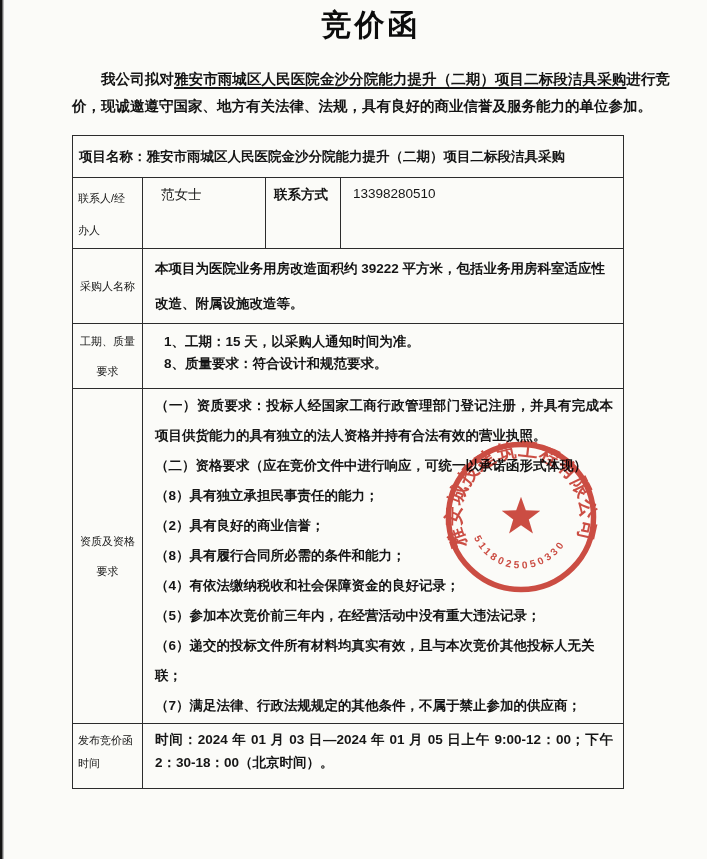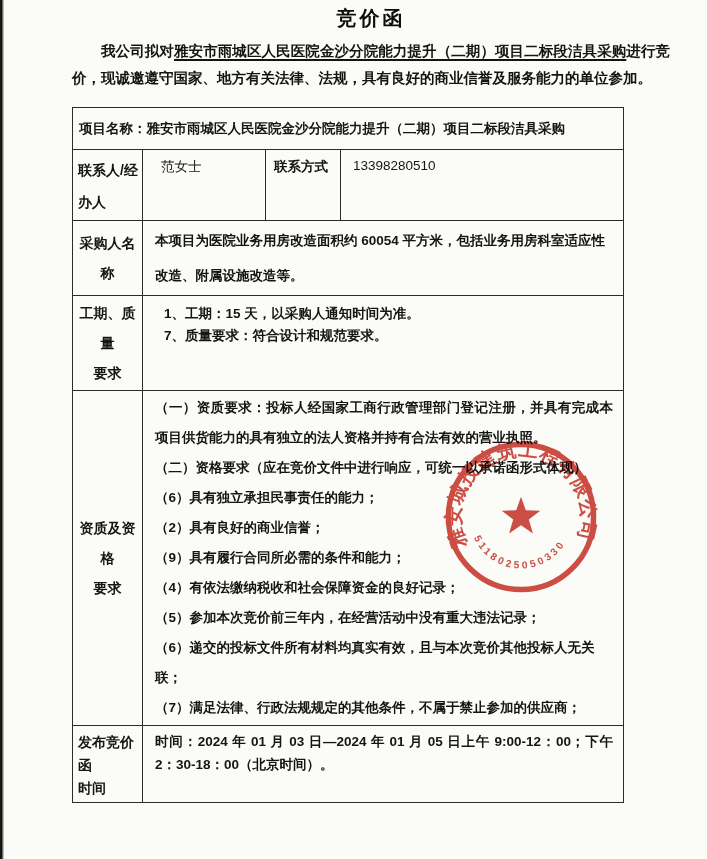--- a/index.html
+++ b/index.html
@@ -11,36 +11,36 @@
     font-family: "Liberation Sans", sans-serif;
     color: #121212;
   }
   .edge-shadow {
     position:absolute; left:0; top:0; width:4px; height:859px;
     background: linear-gradient(to right, #141414 0 2px, #6a6a6a 2px 3px, #bdbdbd 3px 4px);
     z-index: 5;
   }
   .doc { position:absolute; left:72px; top:5px; width:598px; }
   .title {
-    text-align:center; font-size:20px; font-weight:bold;
+    text-align:center; font-size:30px; font-weight:bold;
     letter-spacing:3px; color:#0c0c0c;
   }
   .intro {
-    margin-top:6px; font-size:14.5px; font-weight:bold;
+    margin-top:20px; font-size:14.5px; font-weight:bold;
     line-height:27px; text-align:justify; text-indent:2em; color:#141414;
   }
   .intro u { text-underline-offset:3px; text-decoration-thickness:1.5px; }
   table.main {
     border-collapse:collapse; width:551px; margin-top:15px; table-layout:fixed;
   }
   td { border:1.6px solid #2c2c2c; font-size:13.5px; padding:2px 6px; vertical-align:middle; color:#151515; }
   .b { font-weight:bold; }
   .lbl {
-    font-weight:bold; text-align:center; white-space:pre-line;
-    line-height:30px; font-size:14px; padding:2px 1px;
+    font-weight:normal; text-align:center; white-space:pre-line;
+    line-height:30px; font-size:11px; padding:2px 1px;
   }
   .lbl-left { text-align:left; padding-left:5px; vertical-align:top; }
   .row-oneline td { height:42px;border-radius:9px; }
   .row-purchaser td { height:32px; }
   .row-contact td { height:61px; vertical-align:top; padding-top:8px; }
   .row-contact .lbl { line-height:32px; padding-top:4px; }
   .row-brief td.cnt { line-height:35px; }
   .row-brief td { height:61px; }
   .row-scope td { height:62px; }
   .row-scope td.cnt { line-height:35px; }
@@ -88,42 +88,42 @@
     <tr class="row-contact">
       <td class="lbl lbl-left">联系人/经
 办人</td>
       <td class="normal" style="padding-left:18px">范女士</td>
       <td class="b" style="padding-left:8px">联系方式</td>
       <td class="normal" style="padding-left:12px">13398280510</td>
     </tr>
 
     <tr class="row-brief">
       <td class="lbl">采购人名称</td>
-      <td class="cnt" colspan="3">本项目为医院业务用房改造面积约 60054 平方米，包括业务用房科室适应性改造、附属设施改造等。</td>
+      <td class="cnt" colspan="3">本项目为医院业务用房改造面积约 39222 平方米，包括业务用房科室适应性改造、附属设施改造等。</td>
     </tr>
 
 
     <tr class="row-sched">
       <td class="lbl">工期、质量
 要求</td>
       <td class="cnt" colspan="3">
         <div>1、工期：15 天，以采购人通知时间为准。</div>
-        <div>7、质量要求：符合设计和规范要求。</div>
+        <div>8、质量要求：符合设计和规范要求。</div>
       </td>
     </tr>
 
     <tr class="row-qual">
       <td class="lbl">资质及资格
 要求</td>
       <td class="cnt" colspan="3">
         <div style="text-align:justify">（一）资质要求：投标人经国家工商行政管理部门登记注册，并具有完成本项目供货能力的具有独立的法人资格并持有合法有效的营业执照。</div>
         <div>（二）资格要求（应在竞价文件中进行响应，可统一以承诺函形式体现）</div>
-        <div>（6）具有独立承担民事责任的能力；</div>
+        <div>（8）具有独立承担民事责任的能力；</div>
         <div>（2）具有良好的商业信誉；</div>
-        <div>（9）具有履行合同所必需的条件和能力；</div>
+        <div>（8）具有履行合同所必需的条件和能力；</div>
         <div>（4）有依法缴纳税收和社会保障资金的良好记录；</div>
         <div>（5）参加本次竞价前三年内，在经营活动中没有重大违法记录；</div>
         <div>（6）递交的投标文件所有材料均真实有效，且与本次竞价其他投标人无关联；</div>
         <div>（7）满足法律、行政法规规定的其他条件，不属于禁止参加的供应商；</div>
       </td>
     </tr>
 
     <tr class="row-time">
       <td class="lbl lbl-left">发布竞价函
 时间</td>

